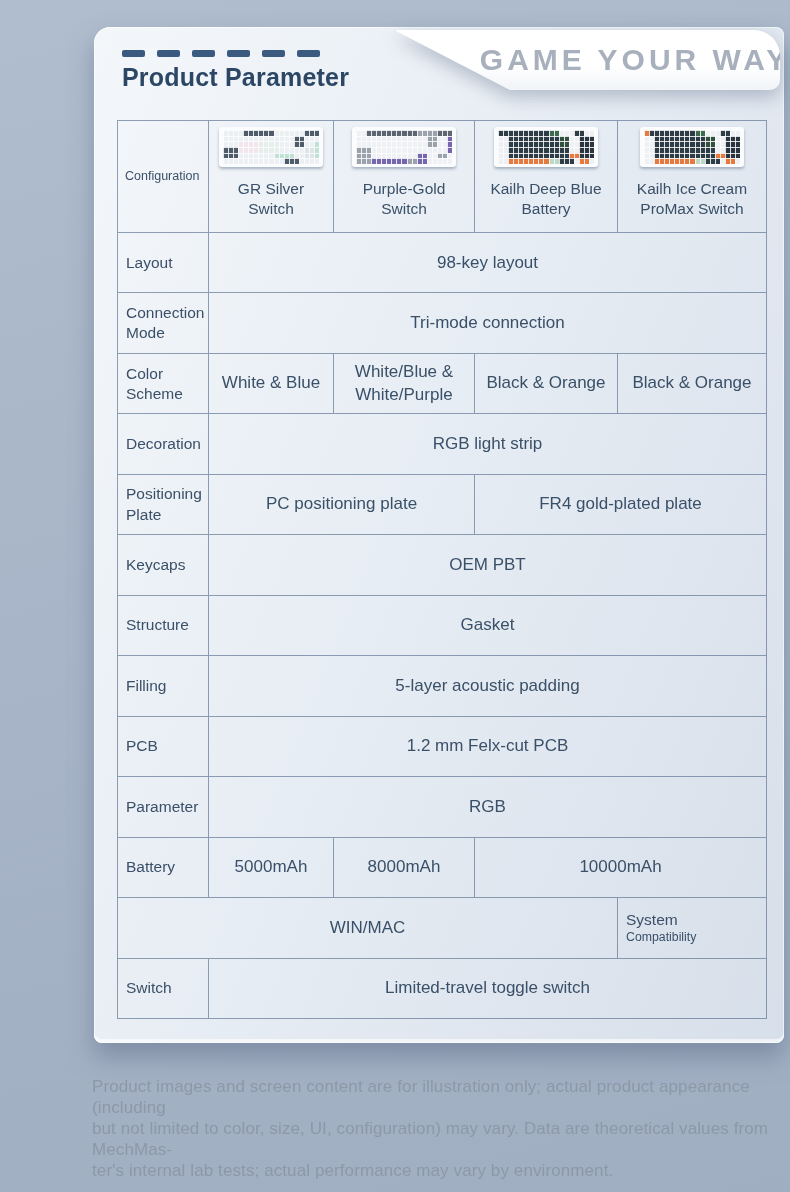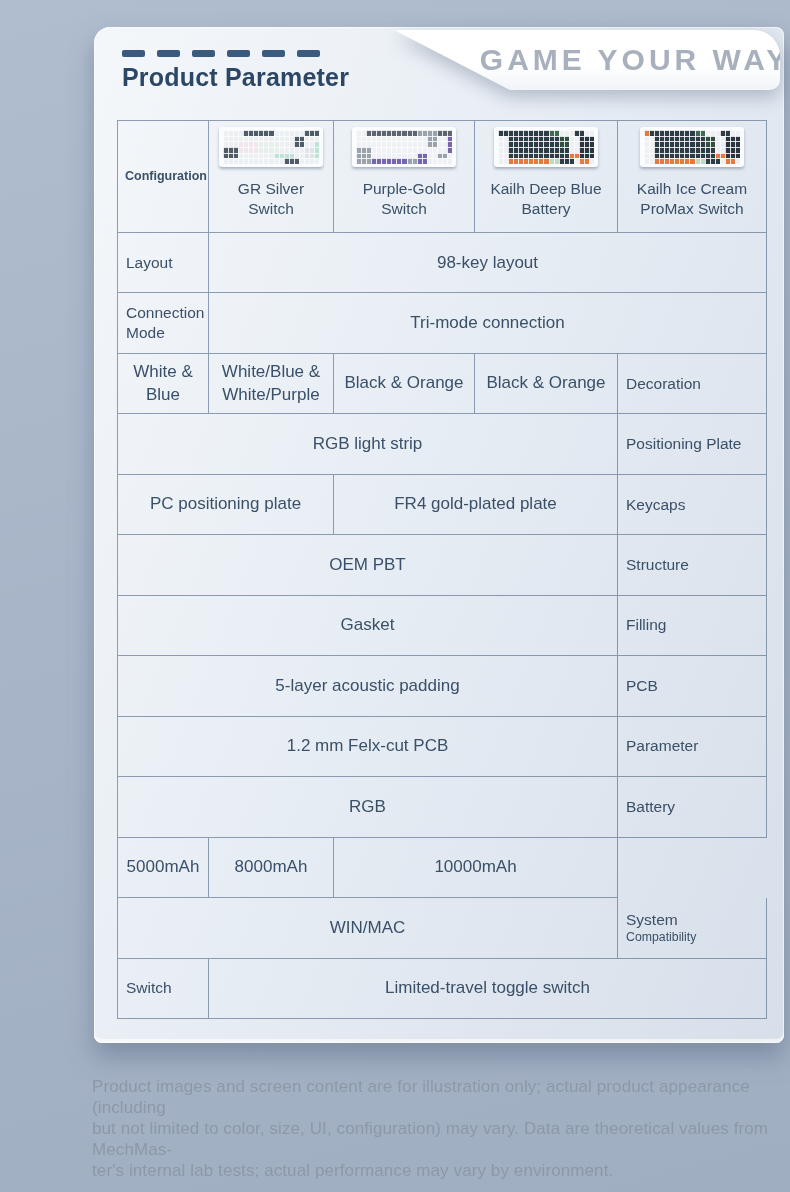--- a/index.html
+++ b/index.html
@@ -58,21 +58,21 @@
     display:flex;align-items:center;justify-content:center;
     color:var(--txt);box-sizing:border-box;min-width:0;
   }
   .cell.label{
     flex-direction:column;align-items:flex-start;justify-content:center;
     padding:0 3px 0 8px;font-size:15.5px;line-height:1.3;
   }
   .lbl-small{font-size:12.3px;}
   .cell.head-label{
     flex-direction:column;align-items:flex-start;
-    padding:0 12px 0 7px;font-size:12.5px;font-weight:bold;line-height:1.25;
+    padding:0 12px 0 7px;font-size:12.5px;font-weight:normal;line-height:1.25;
   }
   .cell.value{
     font-size:17px;text-align:center;padding:0 8px;line-height:1.32;
   }
   .cell.kb-cell{
     flex-direction:column;justify-content:flex-start;gap:12px;padding:6px 4px;
   }
   .kb{
     position:relative;width:104px;height:40px;border-radius:3px;
     box-shadow:0 2px 3px rgba(110,125,150,.55);
@@ -194,20 +194,23 @@
           <div class="kb-name">Kailh Ice Cream ProMax Switch</div>
         </div>
         <div class="cell label">
           <span>Layout</span>
         </div>
         <div class="cell value" style="grid-column: span 4;">98-key layout</div>
         <div class="cell label">
           <span>Connection Mode</span>
         </div>
         <div class="cell value" style="grid-column: span 4;">Tri-mode connection</div>
+        <div class="cell label">
+          <span>Color Scheme</span>
+        </div>
         <div class="cell value" style="grid-column: span 1;">White &amp; Blue</div>
         <div class="cell value" style="grid-column: span 1;">White/Blue &amp; White/Purple</div>
         <div class="cell value" style="grid-column: span 1;">Black &amp; Orange</div>
         <div class="cell value" style="grid-column: span 1;">Black &amp; Orange</div>
         <div class="cell label">
           <span>Decoration</span>
         </div>
         <div class="cell value" style="grid-column: span 4; text-align: right;">RGB light strip</div>
         <div class="cell label">
           <span>Positioning Plate</span>

